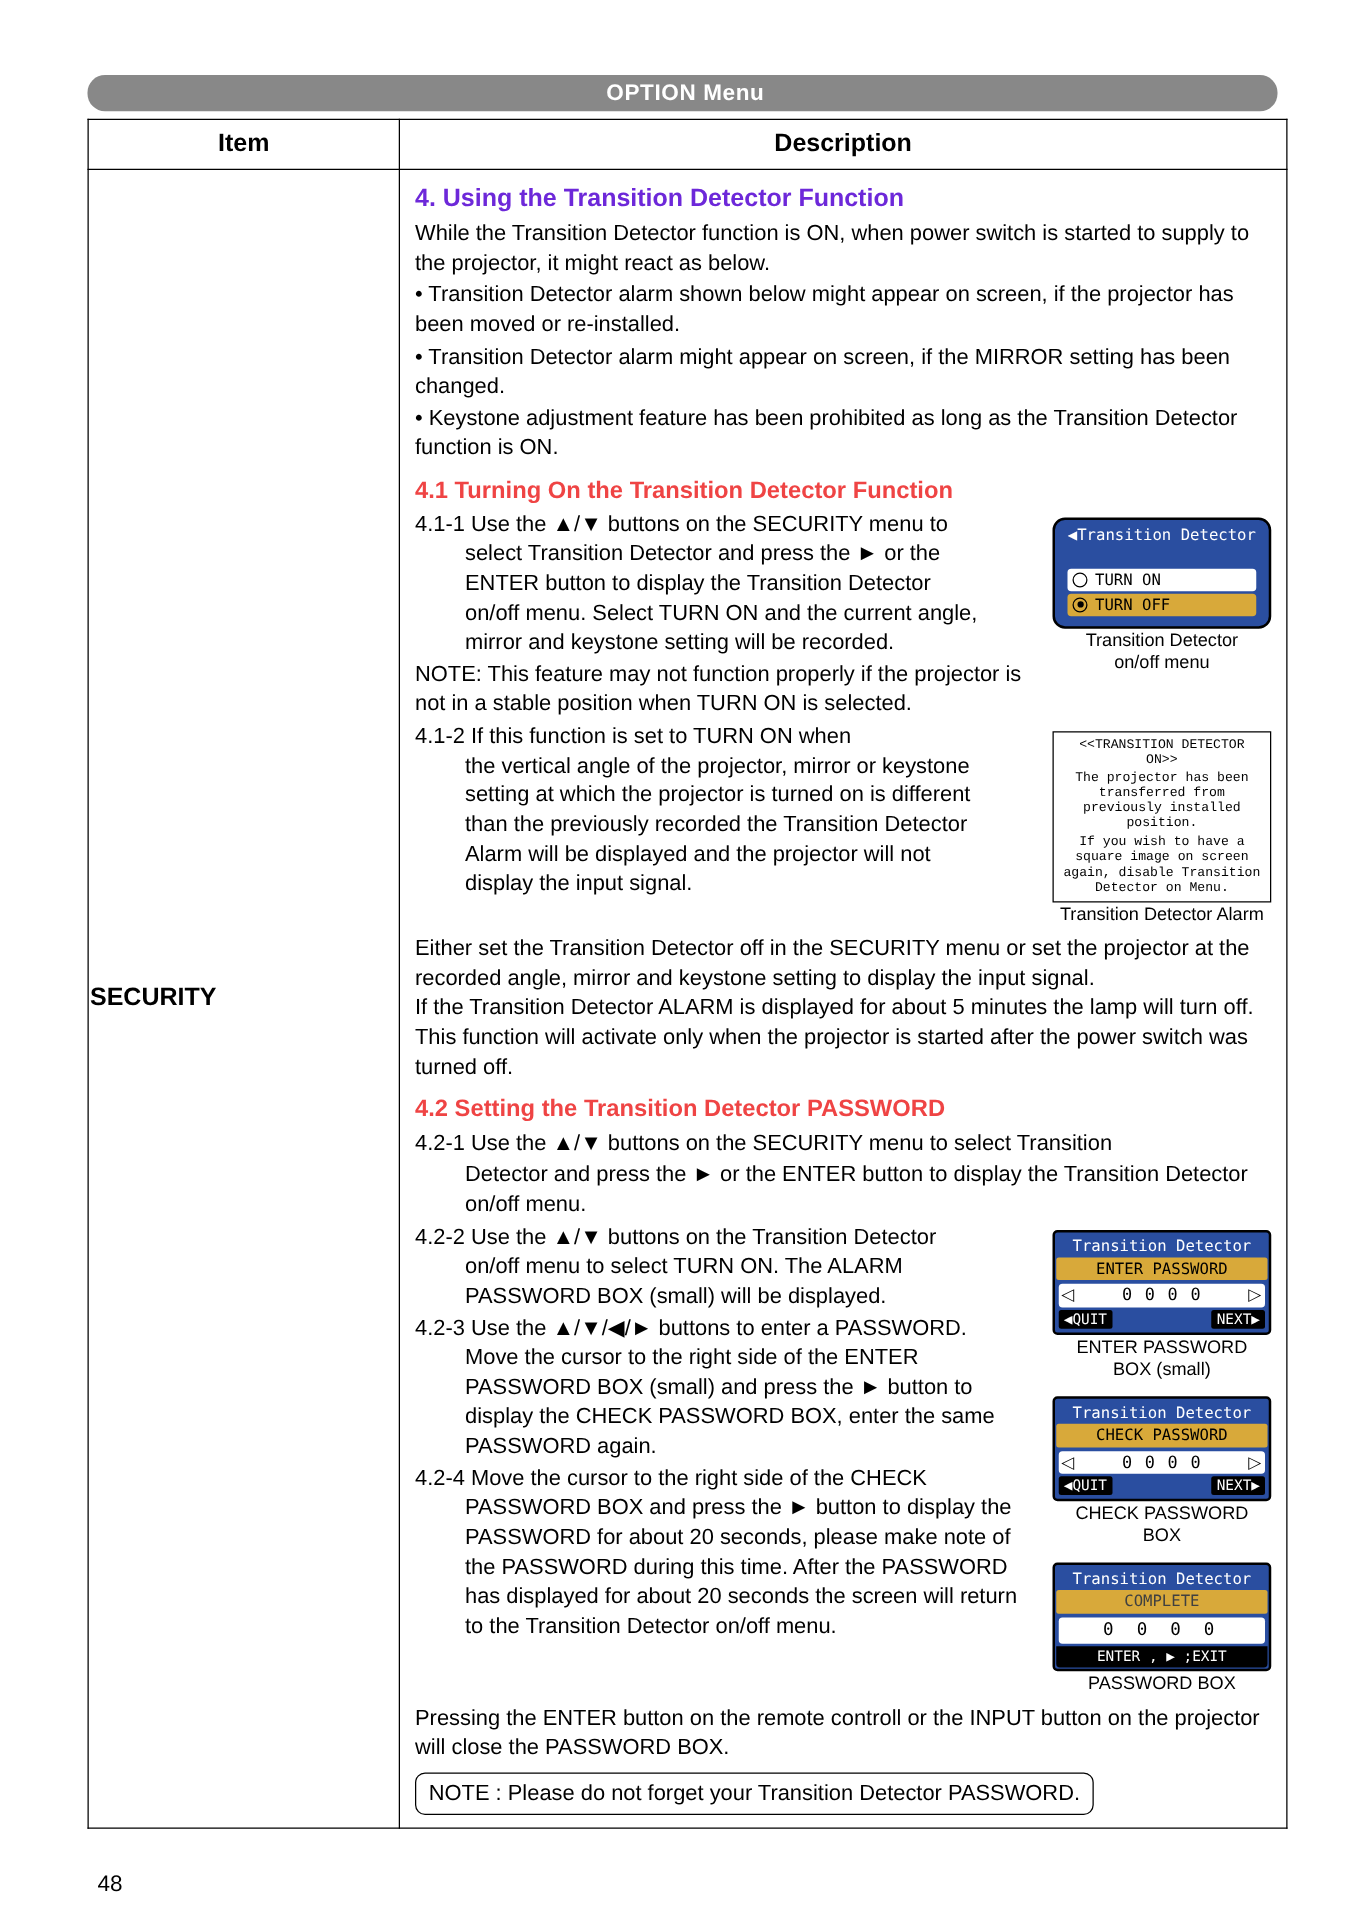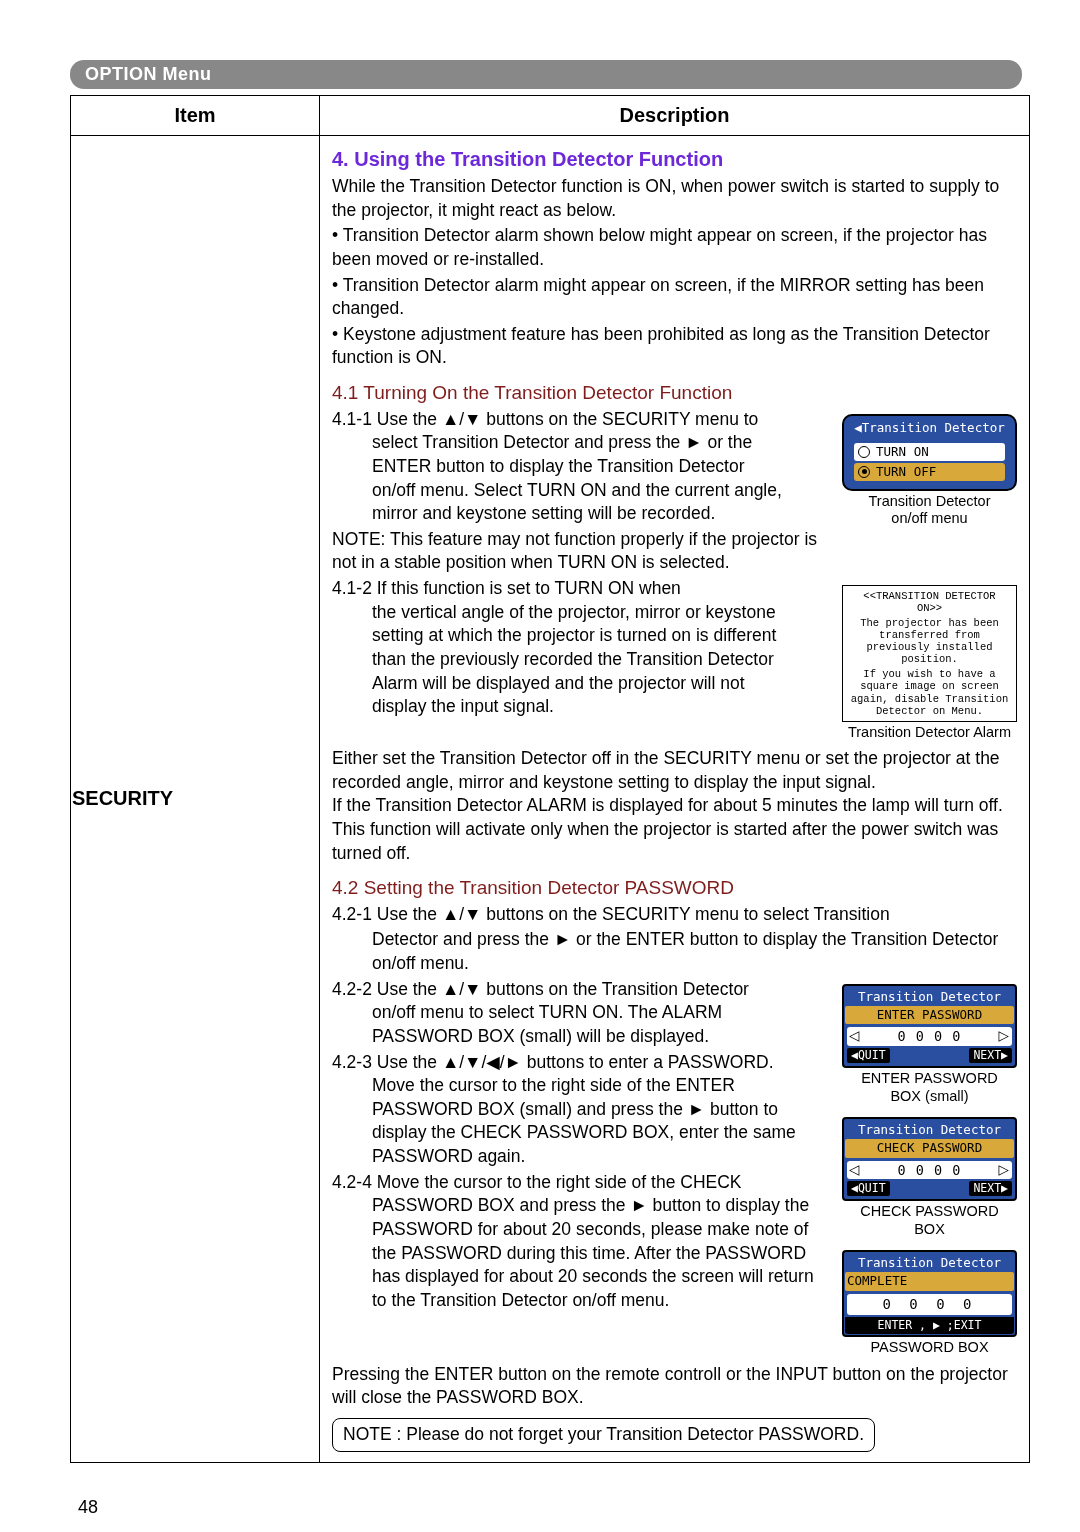--- a/index.html
+++ b/index.html
@@ -18,20 +18,21 @@
     padding: 60px 50px 20px 70px;
     box-sizing: border-box;
     position: relative;
   }
   .tab-header {
     background: #888;
     border-radius: 14px 14px 14px 14px;
     padding: 4px 10px 4px 20px;
     margin-bottom: 6px;
     width: 96%;
+    text-align: center;
   }
   .tab-pill {
     display: inline-block;
     margin-left: -5px;
   }
   .tab-text {
     color: #fff;
     font-weight: bold;
     font-size: 18px;
     letter-spacing: 0.5px;
@@ -75,23 +76,23 @@
     position: relative;
   }
   .h4 {
     font-size: 20px;
     font-weight: bold;
     margin: 2px 0 2px 0;
     color: #6d28d9;
   }
   .h5 {
     font-size: 19px;
-    font-weight: normal;
+    font-weight: bold;
     margin: 10px 0 2px 0;
-    color: #7f1d1d;
+    color: #ef4444;
   }
   .body-text {
     margin: 0 0 2px 0;
   }
   .indent {
     padding-left: 40px;
     display: block;
   }
   .note-box {
     border: 1.5px solid #000;
@@ -121,21 +122,21 @@
     border-radius: 10px;
     background: #2a4ea0;
     color: #fff;
     padding: 4px 6px 6px 6px;
     font-family: "Lucida Console", Monaco, monospace;
     font-size: 12.5px;
     line-height: 1.25;
     text-align: center;
   }
   .osd-title {
-    margin-bottom: 8px;
+    margin-bottom: 20px;
   }
   .osd-opt {
     background: #fff;
     color: #000;
     border-radius: 3px;
     padding: 1px 4px;
     margin: 2px 4px;
     text-align: right;
     display: flex;
     align-items: center;
@@ -201,22 +202,22 @@
     display: flex;
     justify-content: space-between;
     font-size: 11.5px;
     margin-top: 2px;
     align-items: center;
   }
   .pw-foot .q { background:#000; color:#fff; padding:0 4px; border-radius:2px;}
   .pw-foot .n { background:#000; color:#fff; padding:0 4px; border-radius:2px;}
   .complete-badge {
     background: #d8a93a;
-    color: #000000;
-    text-align: left;
+    color: #404040;
+    text-align: center;
     padding: 1px 2px;
     margin: -2px -2px 3px -2px;
     border-radius: 2px;
     font-size: 12.5px;
   }
   .exit-row {
     background:#000; color:#fff;
     font-size:11.5px; text-align:center;
     margin: 2px -2px -2px -2px;
     border-radius: 0 0 3px 3px;

